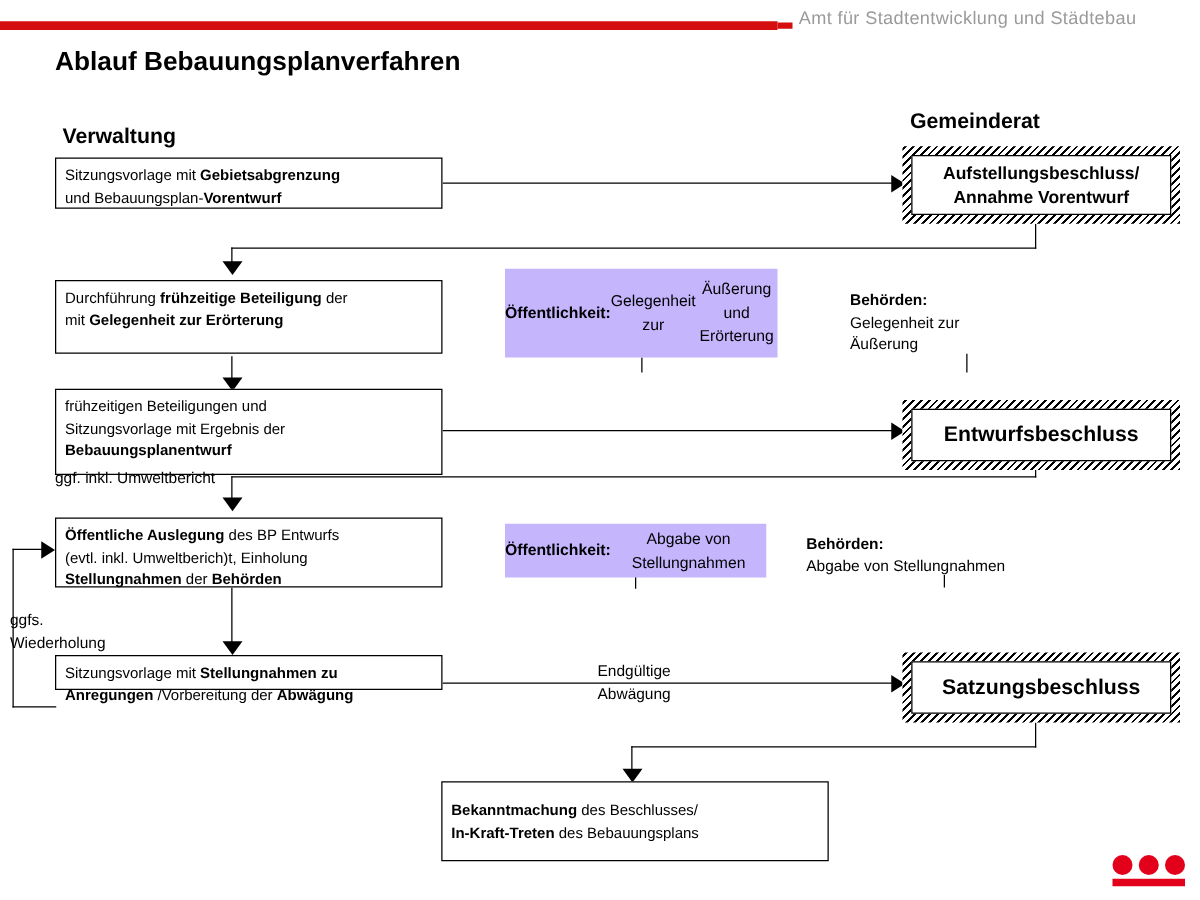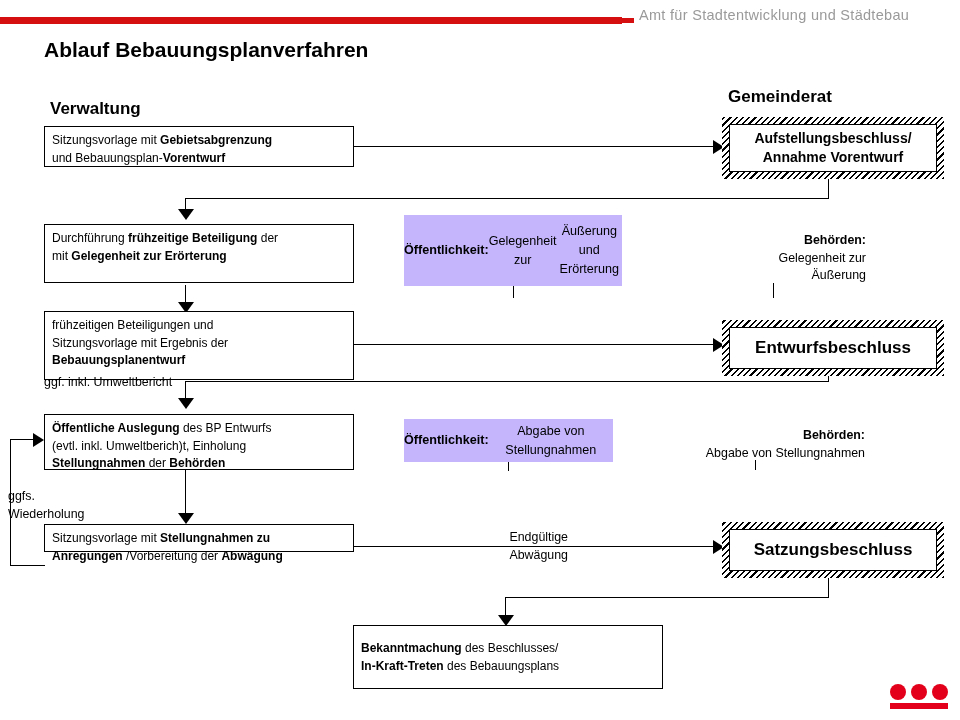--- a/index.html
+++ b/index.html
@@ -119,21 +119,21 @@
     color: #000;
   }
   .bluebox .ttl { font-weight: bold; }
 
   
   .note {
     position: absolute;
     font-size: 12.4px;
     line-height: 1.42;
     color: #000;
-    text-align: right;
+    text-align: left;
     white-space: nowrap;
   }
   .note .ttl { font-weight: bold; }
   .note-left {
     text-align: left;
   }
 
   
   .ln {
     position: absolute;

